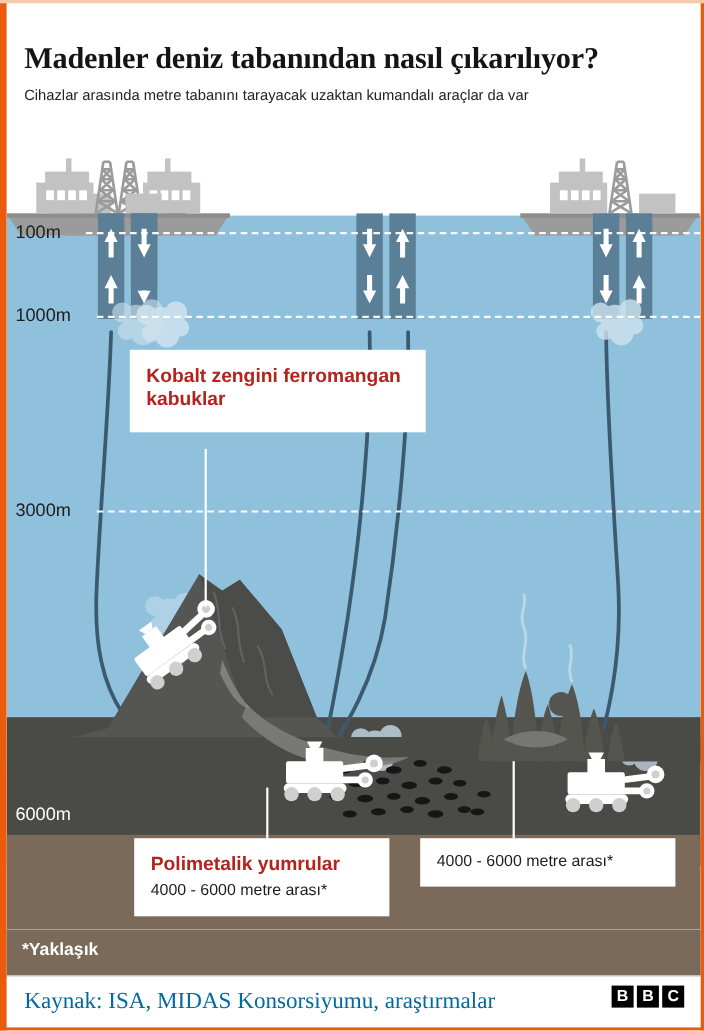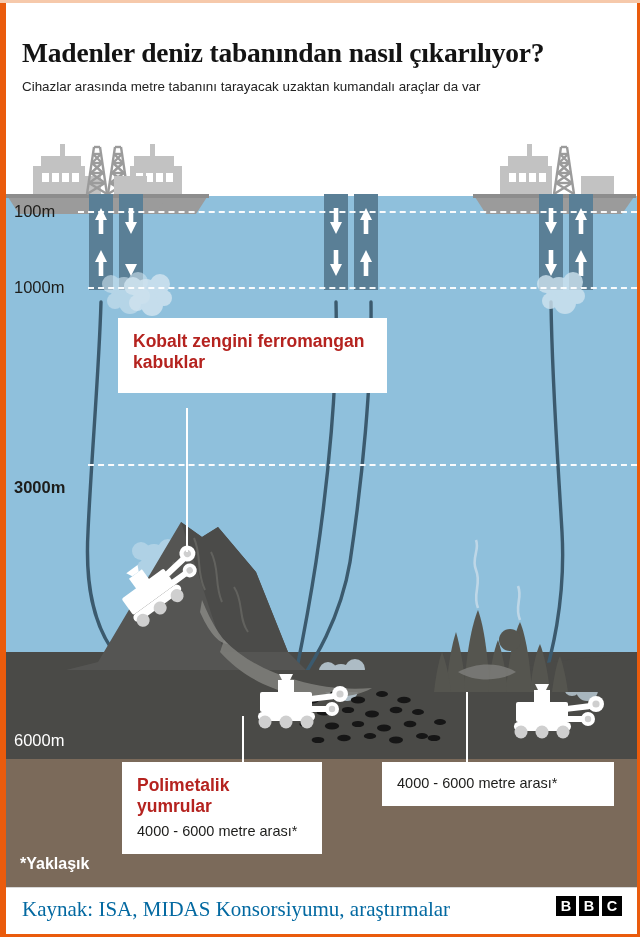--- a/index.html
+++ b/index.html
@@ -402,32 +402,32 @@
       </g>
     </svg>
 
     <div class="depth-rule" style="left:72px;  top:79px;  width:559px;"></div>
     <div class="depth-rule" style="left:82px;  top:155px; width:549px;"></div>
     <div class="depth-rule" style="left:82px;  top:332px; width:549px;"></div>
   </div>
 
   <div class="depth-label" style="left:14px; top:202px;">100m</div>
   <div class="depth-label" style="left:14px; top:278px;">1000m</div>
-  <div class="depth-label" style="left:14px; top:478px;font-weight:bold;">3000m</div>
+  <div class="depth-label" style="left:14px; top:455px;">3000m</div>
   <div class="depth-label on-dark" style="left:14px; top:731px;">6000m</div>
 
   <div class="leader" style="left:186px; top:408px; height:144px;"></div>
   <div class="leader" style="left:242px; top:716px; height:46px;"></div>
   <div class="leader" style="left:466px; top:692px; height:70px;"></div>
 
   <div class="callout" style="left:118px; top:318px; width:269px;">
     <p class="c-head">Kobalt zengini ferromangan kabuklar</p>
   </div>
 
-  <div class="callout" style="left:122px; top:762px; width:200px;">
+  <div class="callout" style="left:122px; top:762px; width:232px;">
     <p class="c-head">Polimetalik yumrular</p>
     <p class="c-sub">4000 - 6000 metre arası*</p>
   </div>
 
   <div class="callout" style="left:382px; top:762px; width:232px;">
     <p class="c-sub">4000 - 6000 metre arası*</p>
   </div>
 
   <div class="footnote-band"></div>
   <div class="footnote">*Yaklaşık</div>

